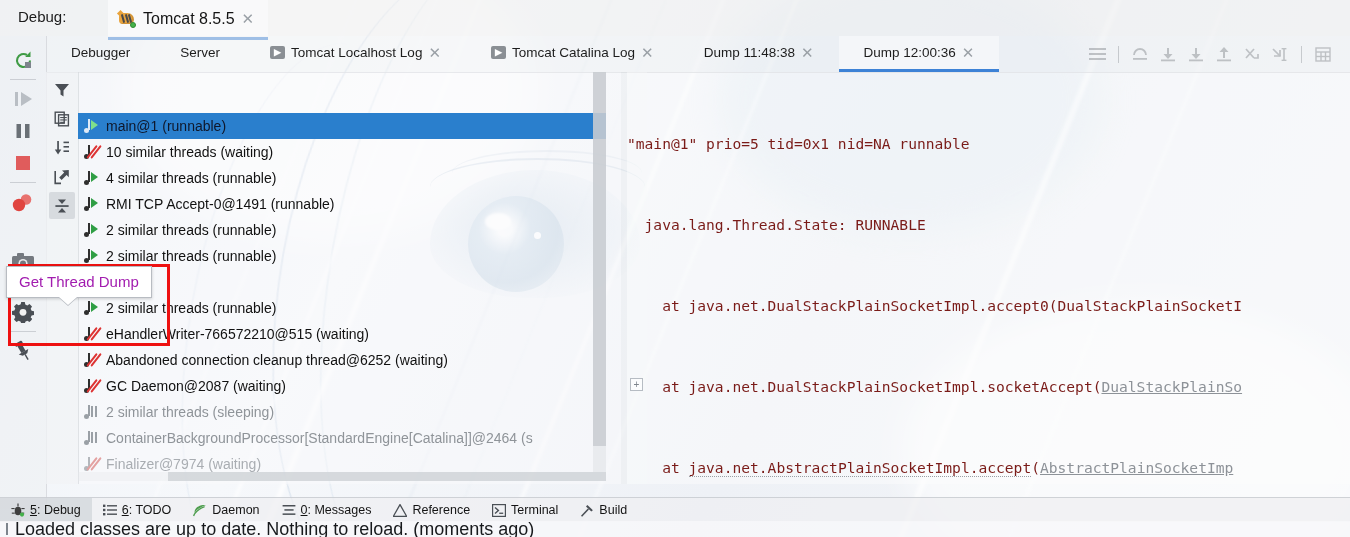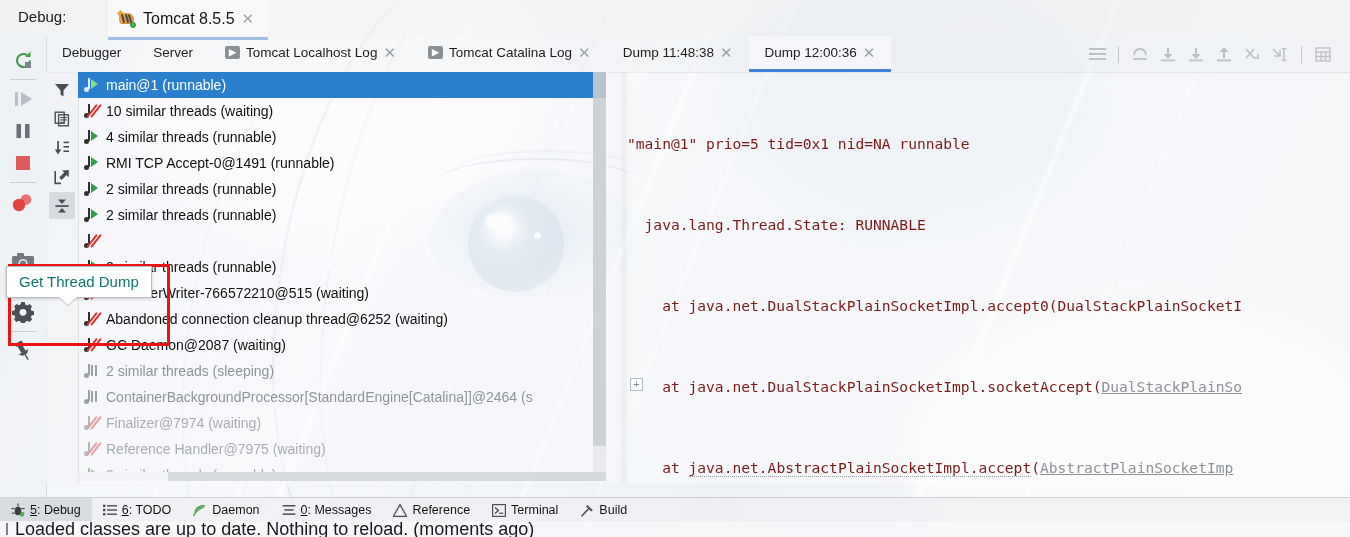--- a/index.html
+++ b/index.html
@@ -84,21 +84,21 @@
   
   .tabstrip{
     position:absolute;left:46px;top:36px;width:1304px;height:36px;
     background:rgba(241,242,244,.55);
     border-bottom:1px solid rgba(186,190,196,.55);
     display:flex;align-items:center;
   }
   .tab{
     height:36px;box-sizing:border-box;
     display:flex;align-items:center;gap:6px;
-    padding:0 16px;font-size:13.5px;color:#1d1d1d;white-space:nowrap;
+    padding:0 25px;font-size:13.5px;color:#1d1d1d;white-space:nowrap;
     border-bottom:3px solid transparent;
   }
   .tab.active{border-bottom-color:#3d82d6;background:rgba(252,252,253,.55);}
   .tab .console-ico{
     width:15px;height:13px;background:#8a8f94;border-radius:2px;
     display:inline-flex;align-items:center;justify-content:center;
     color:#fff;font-size:9px;line-height:1;flex:none;font-weight:bold;
   }
 
   .tbspacer{flex:1 1 auto;}
@@ -132,21 +132,21 @@
   .tt-btn{width:26px;height:27px;display:flex;align-items:center;justify-content:center;}
   .tt-btn.on{background:rgba(186,192,199,.48);border-radius:2px;}
 
   .thr-list{
     position:absolute;left:32px;top:0;width:528px;height:400px;overflow:hidden;
   }
   .trow{
     height:26px;display:flex;align-items:center;gap:7px;padding-left:6px;
     white-space:nowrap;font-size:14px;color:#111;
   }
-  .trow.sel{background:#2a7fcd;color:#ffffff;padding-left:6px;}
+  .trow.sel{background:#2a7fcd;color:#0f172a;padding-left:6px;margin-top:41px;}
   .trow.dim{color:#a9adb2;}
   .trow.dim2{color:#8f9499;}
 
   
   .gl{width:15px;height:16px;position:relative;flex:none;}
   .gl .note{position:absolute;left:0;bottom:1px;width:5px;height:5px;border-radius:50%;
     background:#2f2f2f;}
   .gl .stem{position:absolute;left:4px;top:1px;width:1.6px;height:11px;background:#2f2f2f;}
   .gl .play{position:absolute;left:7px;top:2px;width:0;height:0;
     border-left:7px solid #2f9e44;border-top:5px solid transparent;border-bottom:5px solid transparent;}
@@ -195,21 +195,21 @@
     font-size:14.6px;line-height:27px;color:#7a1b18;white-space:pre;
   }
   .stacktext .ln{display:block;height:27px;}
   .lnk{color:#8d9298;text-decoration:underline;}
   .dash-u{border-bottom:1px dotted #9aa0a6;}
 
   
   .tip-wrap{position:absolute;left:6px;top:266px;z-index:40;}
   .tooltip{
     position:relative;background:#ffffff;border:1px solid #b8bcc2;
-    padding:6px 12px 7px 12px;font-size:15px;color:#0f766e;white-space:nowrap;
+    padding:6px 12px 7px 12px;font-size:15px;color:#a21caf;white-space:nowrap;
     box-shadow:0 1px 3px rgba(0,0,0,.18);
   }
   .tooltip:after{
     content:"";position:absolute;left:52px;bottom:-8px;width:0;height:0;
     border-left:9px solid transparent;border-right:9px solid transparent;
     border-top:8px solid #ffffff;
   }
   .tooltip:before{
     content:"";position:absolute;left:51px;bottom:-9px;width:0;height:0;
     border-left:10px solid transparent;border-right:10px solid transparent;

